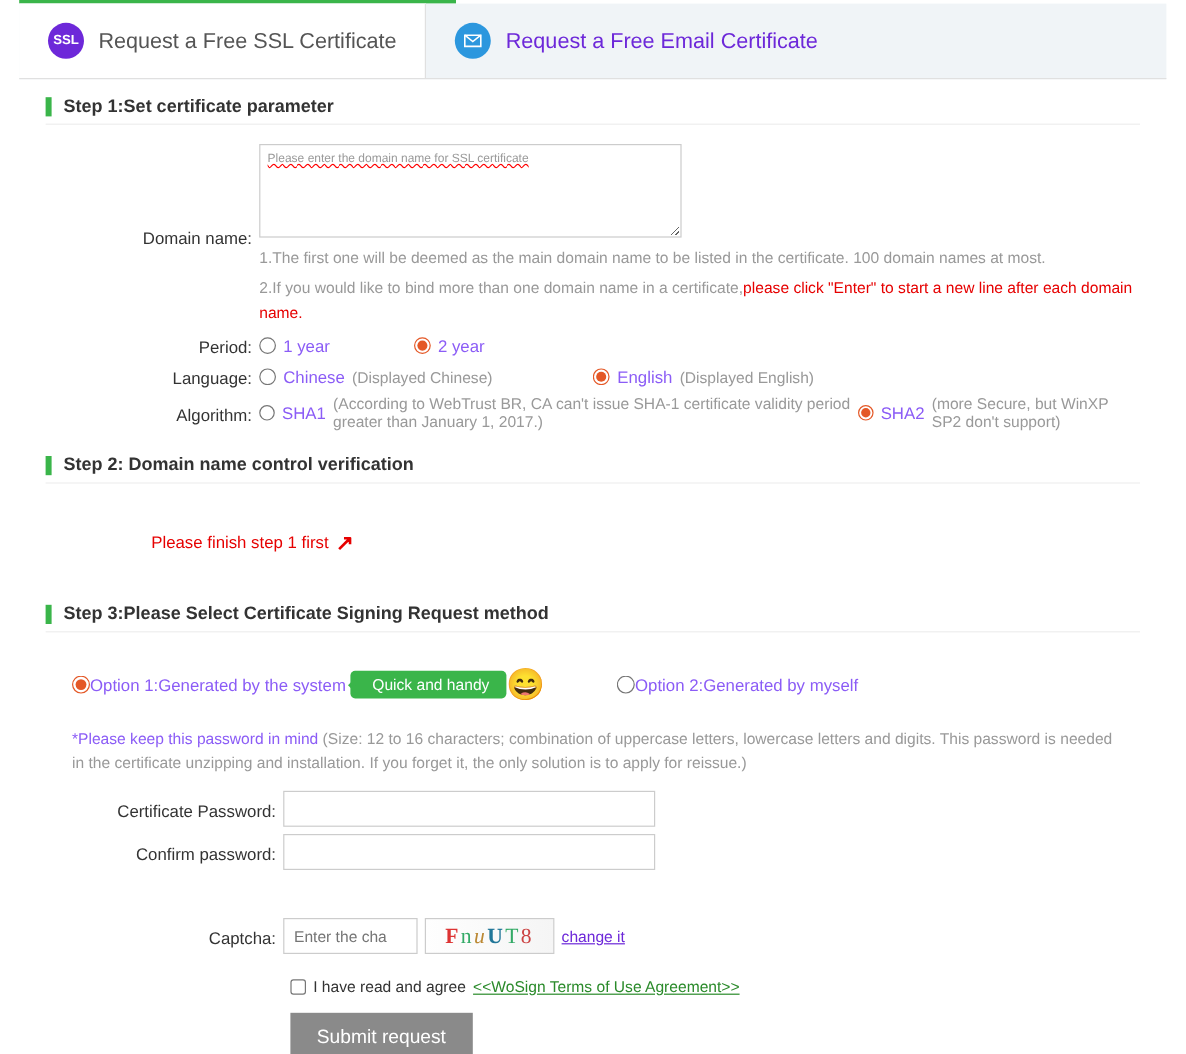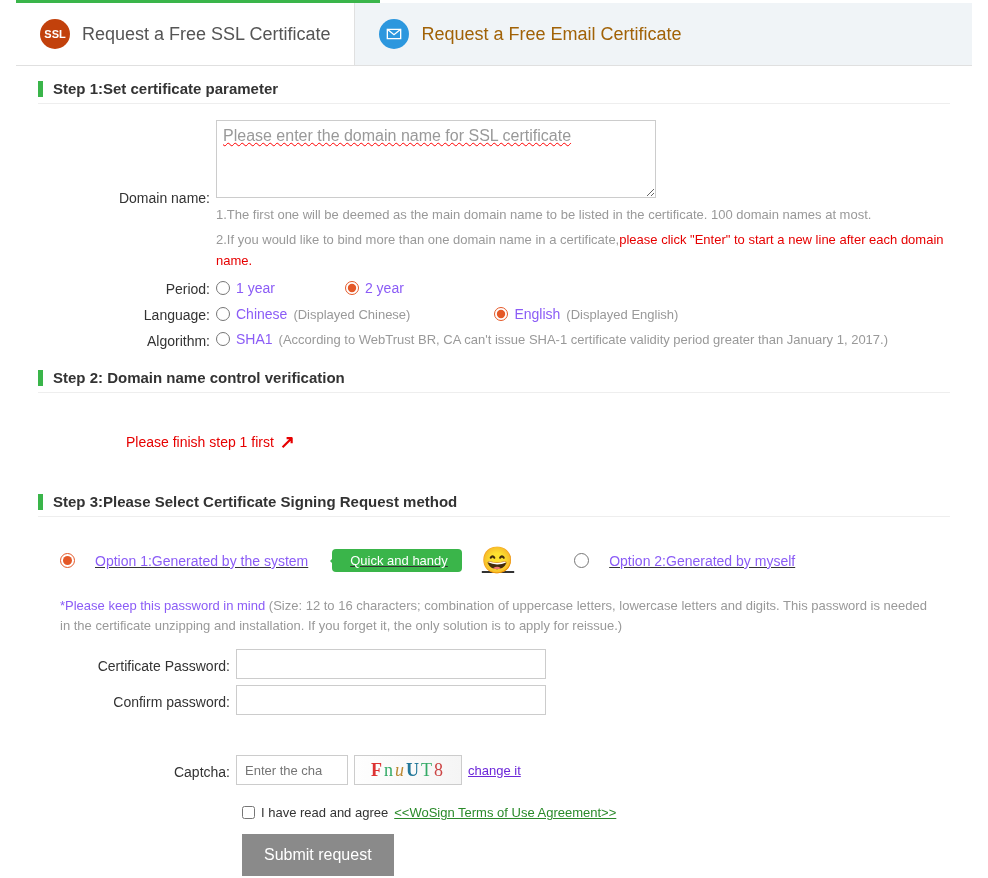--- a/index.html
+++ b/index.html
@@ -18,34 +18,34 @@
     background: #f0f4f7;
     margin-left: 16px;
     margin-right: 16px;
   }
   .tab {
     display: flex;
     align-items: center;
     padding: 16px 24px;
     cursor: pointer;
     font-size: 18px;
-    color: #a16207;
+    color: #6d28d9;
     gap: 12px;
   }
   .tab.active {
     background: #fff;
     color: #555;
     border-right: 1px solid #e0e0e0;
   }
   .tab-icon {
     width: 30px; height: 30px; border-radius: 50%;
     display: flex; align-items: center; justify-content: center;
     color: #fff; font-size: 11px; font-weight: bold;
   }
-  .tab-icon.ssl { background: #c2410c; }
+  .tab-icon.ssl { background: #6d28d9; }
   .tab-icon.email { background: #2c97de; }
   .tab-icon.email svg { width: 16px; height: 16px; fill: #fff; }
 
   .step-section { padding: 14px 38px 0 38px; }
   .step-header {
     display: flex; align-items: center;
     border-bottom: 1px solid #eee;
     padding-bottom: 6px;
     margin-bottom: 16px;
   }
@@ -60,25 +60,25 @@
   .form-label {
     width: 178px;
     text-align: right;
     padding-right: 6px;
     padding-top: 4px;
     color: #333;
     font-size: 14px;
   }
   .form-field { flex: 1; }
   textarea.domain-input {
-    width: 440px; height: 78px;
+    width: 352px; height: 78px;
     border: 1px solid #ccc;
     padding: 6px;
     font-family: inherit;
-    font-size: 16px;
+    font-size: 10px;
     resize: vertical;
   }
   textarea.domain-input::placeholder {
     color: #999;
     text-decoration: underline wavy red;
     text-decoration-thickness: 1px;
   }
   .hint { color: #999; font-size: 13px; margin-top: 4px; line-height: 1.6; }
   .hint-red { color: #e60000; }
 
@@ -96,21 +96,21 @@
     font-size: 14px;
     display: flex; align-items: center; gap: 6px;
   }
   .arrow-up { font-size: 18px; font-weight: bold; color: #e60000; transform: rotate(0deg); }
 
   .step3-options {
     display: flex; align-items: center;
     padding: 12px 0 20px 22px;
     gap: 60px;
   }
-  .opt-item { display: flex; align-items: center; gap: 20px; text-decoration: underline; }
+  .opt-item { display: flex; align-items: center; gap: 0; }
   .opt-item input[type=radio] { accent-color: #e45827; width: 15px; height: 15px; }
   .quick-pill {
     background: #3ab54a;
     color: #fff;
     padding: 4px 14px 4px 18px;
     border-radius: 4px;
     font-size: 13px;
     position: relative;
     margin-left: 4px;
   }
@@ -242,20 +242,25 @@
       </div>
     </div>
 
     <div class="form-row">
       <div class="form-label">Algorithm:</div>
       <div class="form-field algo-col">
         <label class="radio-item">
           <input type="radio" name="algo" style="">
           <span class="radio-label">SHA1</span>
           <span class="radio-sub">(According to WebTrust BR, CA can't issue SHA-1 certificate validity period greater than January 1, 2017.)</span>
+        </label>
+        <label class="radio-item">
+          <input type="radio" name="algo" checked="" style="">
+          <span class="radio-label">SHA2</span>
+          <span class="radio-sub">(more Secure, but WinXP SP2 don't support)</span>
         </label>
       </div>
     </div>
   </div>
 
   <div class="step-section">
     <div class="step-header">
       <span class="step-marker"></span>
       <span class="step-title">Step 2: Domain name control verification</span>
     </div>

